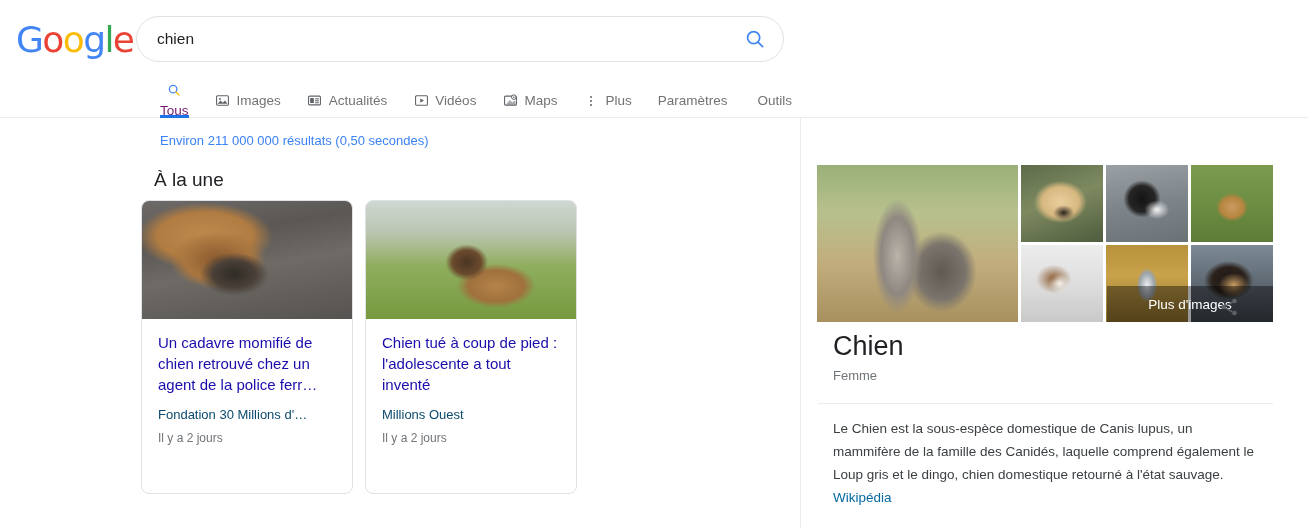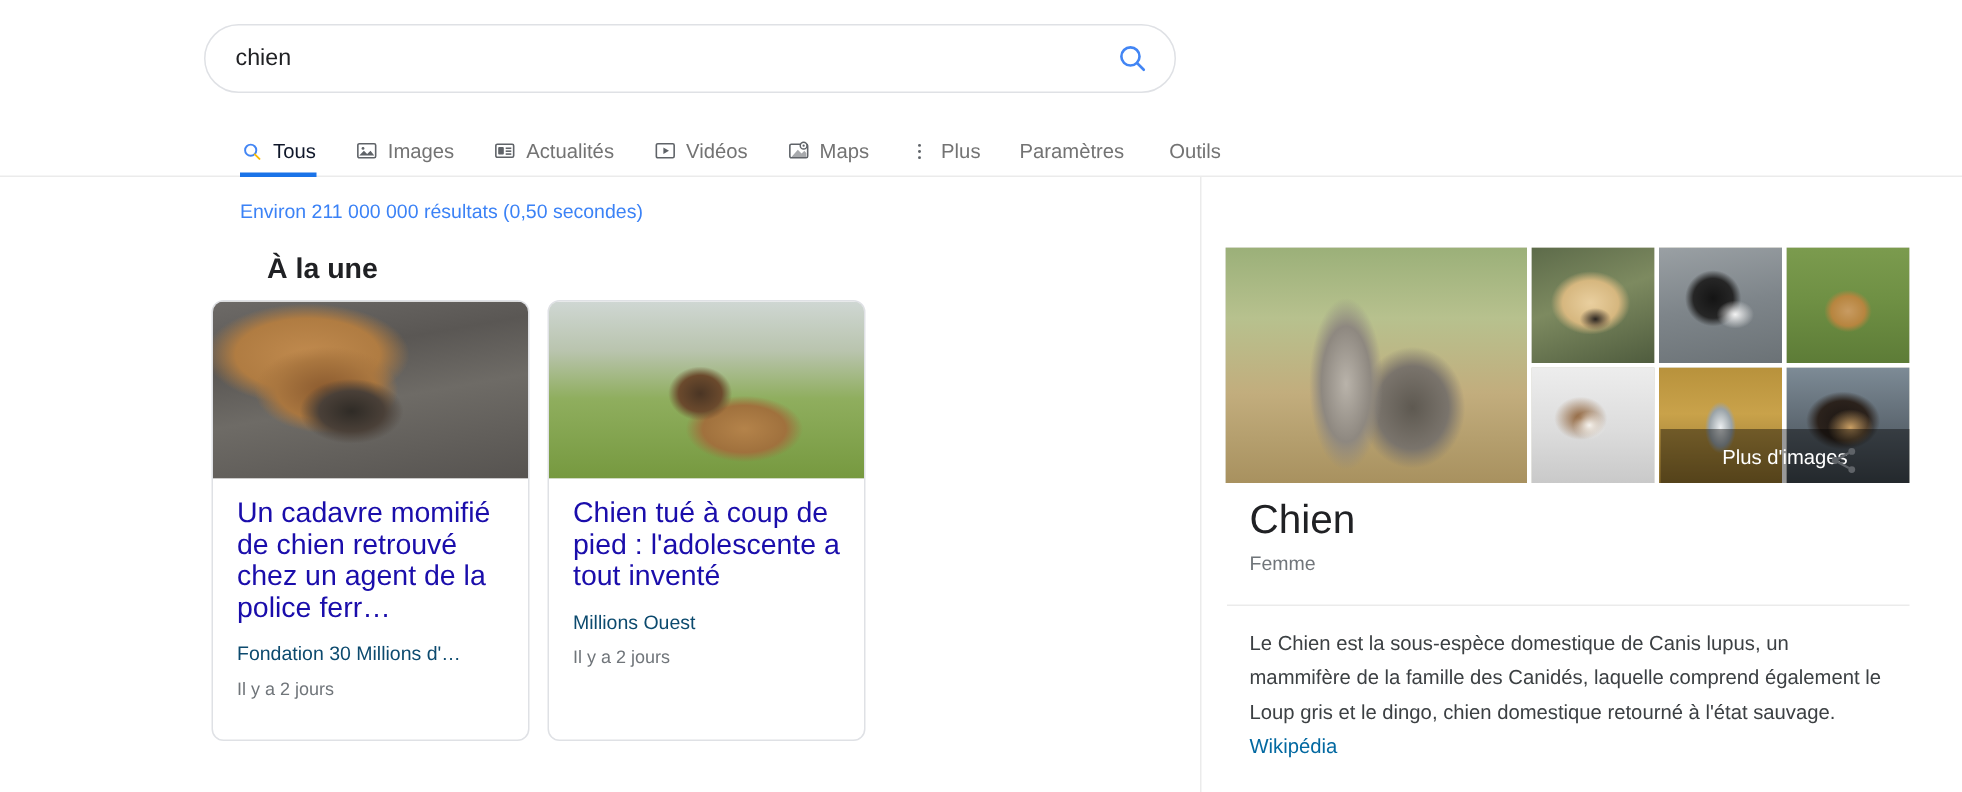--- a/index.html
+++ b/index.html
@@ -72,21 +72,21 @@
     gap: 6px;
     height: 35px;
     padding: 0 12px 0 0;
     margin-right: 14px;
     font-size: 13.5px;
     color: #737373;
     cursor: pointer;
     position: relative;
     white-space: nowrap;
   }
-  .nav-item.active { color: #0f172a; }
+  .nav-item.active { color: #701a75; flex-direction: column; }
   .nav-item.active::after {
     content: "";
     position: absolute;
     left: 0; right: 12px; bottom: 0;
     height: 3px;
     background: #1a73e8;
   }
   .nav-item.plain { padding-right: 0; margin-right: 30px; }
   .nav-icon { display: inline-flex; width: 16px; height: 16px; align-items: center; justify-content: center; }
 
@@ -94,24 +94,24 @@
   .body-wrap { position: relative; }
   .stats {
     position: absolute;
     left: 160px; top: 15px;
     font-size: 13px;
     color: #3b82f6;
   }
 
   .section-title {
     position: absolute;
-    left: 178px; top: 51px;
+    left: 154px; top: 51px;
     font-size: 19px;
     color: #202124;
-    font-weight: 700;
+    font-weight: 400;
   }
 
   
   .cards {
     position: absolute;
     left: 141px; top: 82px;
     display: flex;
     gap: 12px;
   }
   .card {
@@ -127,21 +127,21 @@
   }
   .card-img {
     height: 118px;
     width: 100%;
     position: relative;
     overflow: hidden;
     background: #ddd;
   }
   .card-body { padding: 13px 16px 0 16px; flex: 1; }
   .card-title {
-    font-size: 19px;
+    font-size: 15px;
     line-height: 21px;
     color: #1a0dab;
     font-weight: 400;
     max-height: 88px;
     overflow: hidden;
   }
   .card-source {
     margin-top: 12px;
     font-size: 13px;
     color: #0c4a6e;
@@ -307,20 +307,23 @@
       radial-gradient(ellipse 20px 16px at 52% 52%, #c99e63 0%, rgba(201,158,99,0) 76%),
       radial-gradient(ellipse 28px 22px at 46% 46%, #1c1613 0%, #2b221c 60%, rgba(43,34,28,0) 88%),
       linear-gradient(180deg, #7d8b96 0%, #57616a 60%, #3c444b 100%);
   }
 </style>
 </head>
 <body>
 
 <div class="header">
 
+  <div class="logo">
+    <span style="color:#4285F4">G</span><span style="color:#EA4335">o</span><span style="color:#FBBC05">o</span><span style="color:#4285F4">g</span><span style="color:#34A853">l</span><span style="color:#EA4335">e</span>
+  </div>
 
   <div class="searchbox">
     <input class="search-input" type="text" value="chien" placeholder="Rechercher" style="">
     <button class="search-btn">
       <svg width="22" height="22" viewBox="0 0 24 24" fill="none">
         <circle cx="10.5" cy="10.5" r="6.6" stroke="#4285F4" stroke-width="1.9"></circle>
         <line x1="15.3" y1="15.3" x2="20.2" y2="20.2" stroke="#4285F4" stroke-width="1.9" stroke-linecap="round"></line>
       </svg>
     </button>
   </div>

